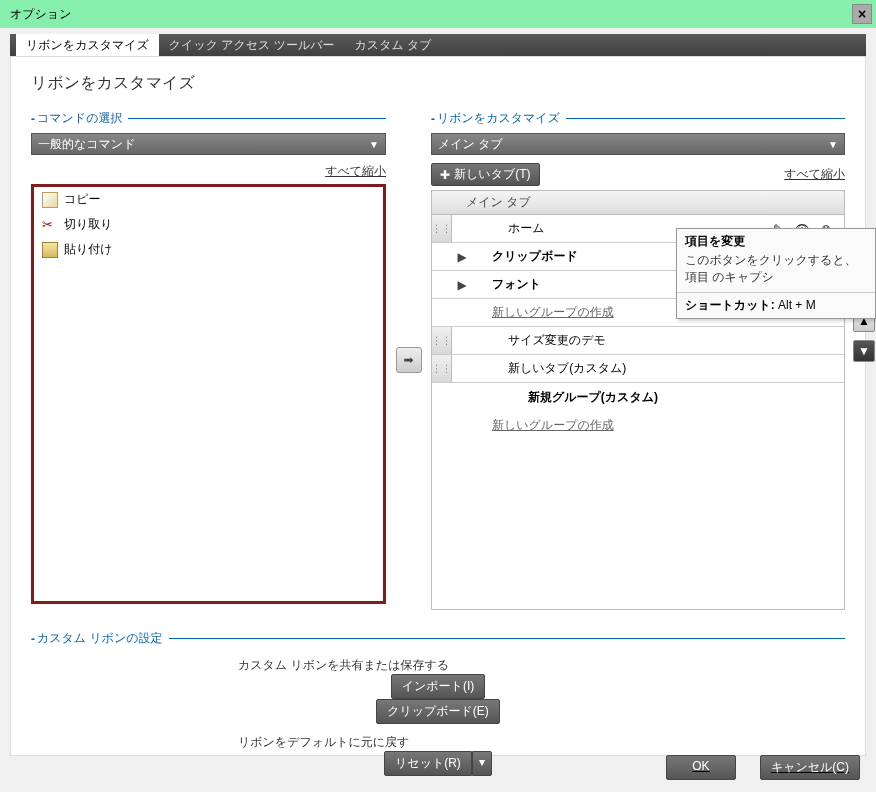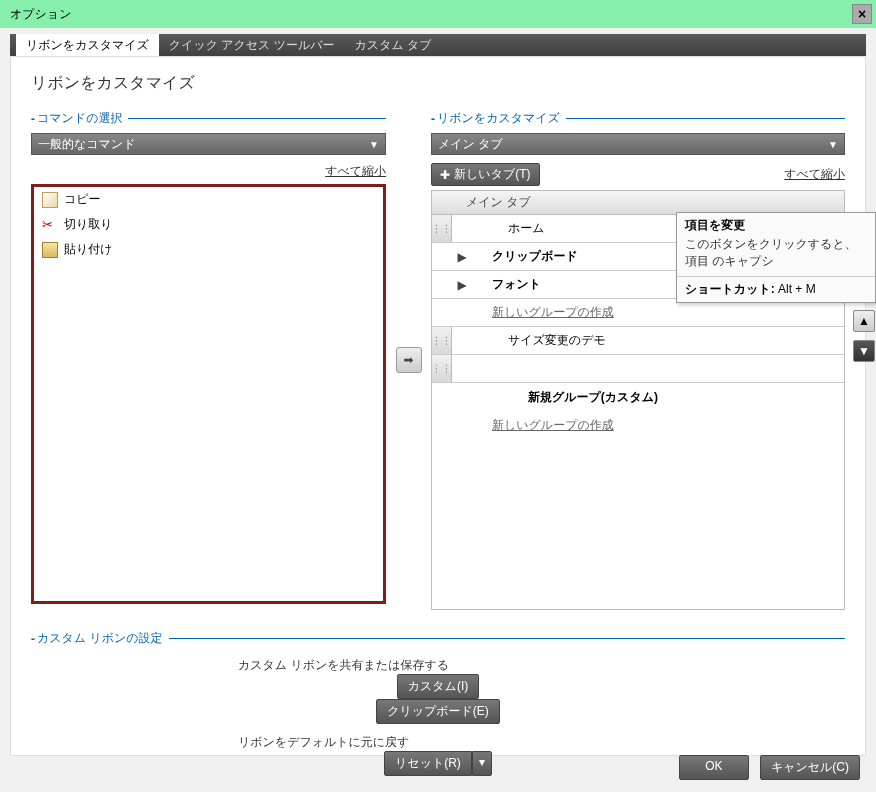--- a/index.html
+++ b/index.html
@@ -56,24 +56,24 @@
 .reorder-btn { width: 22px; height: 22px; background: linear-gradient(#eee,#ccc); border: 1px solid #888; border-radius: 2px; display: flex; align-items: center; justify-content: center; cursor: pointer; }
 .reorder-btn.dark { background: linear-gradient(#555,#333); color: #fff; }
 
 .settings { margin-top: 20px; }
 .settings-row { display: flex; align-items: center; margin-top: 10px; flex-direction: column; }
 .settings-row .lbl { width: 400px; color: #333; }
 .btn { background: linear-gradient(#777,#555); color: #fff; border: 1px solid #444; padding: 3px 10px; border-radius: 2px; cursor: pointer; }
 .btn-split { display: inline-flex; border-radius: 8px; }
 .btn-split .caret { border-left: 1px solid #444; padding: 3px 6px; }
 
-.footer { position: absolute; bottom: 12px; right: 16px; display: flex; gap: 11px; }
+.footer { position: absolute; bottom: 12px; right: 16px; display: flex; gap: 24px; text-decoration: underline; }
 .footer .btn { min-width: 70px; text-align: center; }
 
-.tooltip { position: absolute; right: 0; top: 212px; width: 200px; background: #fafafa; border: 1px solid #999; box-shadow: 2px 2px 4px rgba(0,0,0,.2); z-index: 20; margin-left: 43px; }
+.tooltip { position: absolute; right: 0; top: 228px; width: 200px; background: #fafafa; border: 1px solid #999; box-shadow: 2px 2px 4px rgba(0,0,0,.2); z-index: 20; margin-left: 43px; }
 .tooltip .tt-title { font-weight: bold; padding: 4px 8px 0; }
 .tooltip .tt-body { padding: 2px 8px 6px; color: #333; }
 .tooltip .tt-short { border-top: 1px solid #ccc; padding: 4px 8px; }
 .tooltip .tt-short b { font-weight: bold; }
 
 
 .ico-copy { background: linear-gradient(135deg,#fff,#e8d8a0); border: 1px solid #c0a050; }
 .ico-cut:before { content: "✂"; color: #c00; font-size: 13px; }
 .ico-paste { background: linear-gradient(#f5e8a0,#d8b860); border: 1px solid #a08030; }
 </style>
@@ -178,20 +178,21 @@
 
         <div class="new-group-link">新しいグループの作成</div>
 
         <div class="tree-row">
           <span class="grip">⋮⋮</span>
           <span class="tree-label" style="padding-left:56px">サイズ変更のデモ</span>
         </div>
 
         <div class="tree-row">
           <span class="grip">⋮⋮</span>
+          <span class="tree-label" style="padding-left:56px">新しいタブ(カスタム)</span>
         </div>
 
         <div class="tree-row" style="border-bottom:none">
           <span style="width:20px"></span>
           <span class="tree-label bold" style="padding-left:76px">新規グループ(カスタム)</span>
         </div>
 
         <div class="new-group-link" style="border-bottom:none">新しいグループの作成</div>
       </div>
 
@@ -207,21 +208,21 @@
   </div>
 
   <div class="settings">
     <div class="section-head">
       <span class="dash">-</span>
       <span class="lbl">カスタム リボンの設定</span>
       <span class="line"></span>
     </div>
     <div class="settings-row">
       <span class="lbl">カスタム リボンを共有または保存する</span>
-      <span class="btn">カスタム(I)</span>
+      <span class="btn">インポート(I)</span>
       <span style="width:6px"></span>
       <span class="btn">クリップボード(E)</span>
     </div>
     <div class="settings-row">
       <span class="lbl">リボンをデフォルトに元に戻す</span>
       <span class="btn-split">
         <span class="btn" style="border-top-right-radius:0;border-bottom-right-radius:0">リセット(R)</span>
         <span class="btn caret" style="border-top-left-radius:0;border-bottom-left-radius:0">▾</span>
       </span>
     </div>

